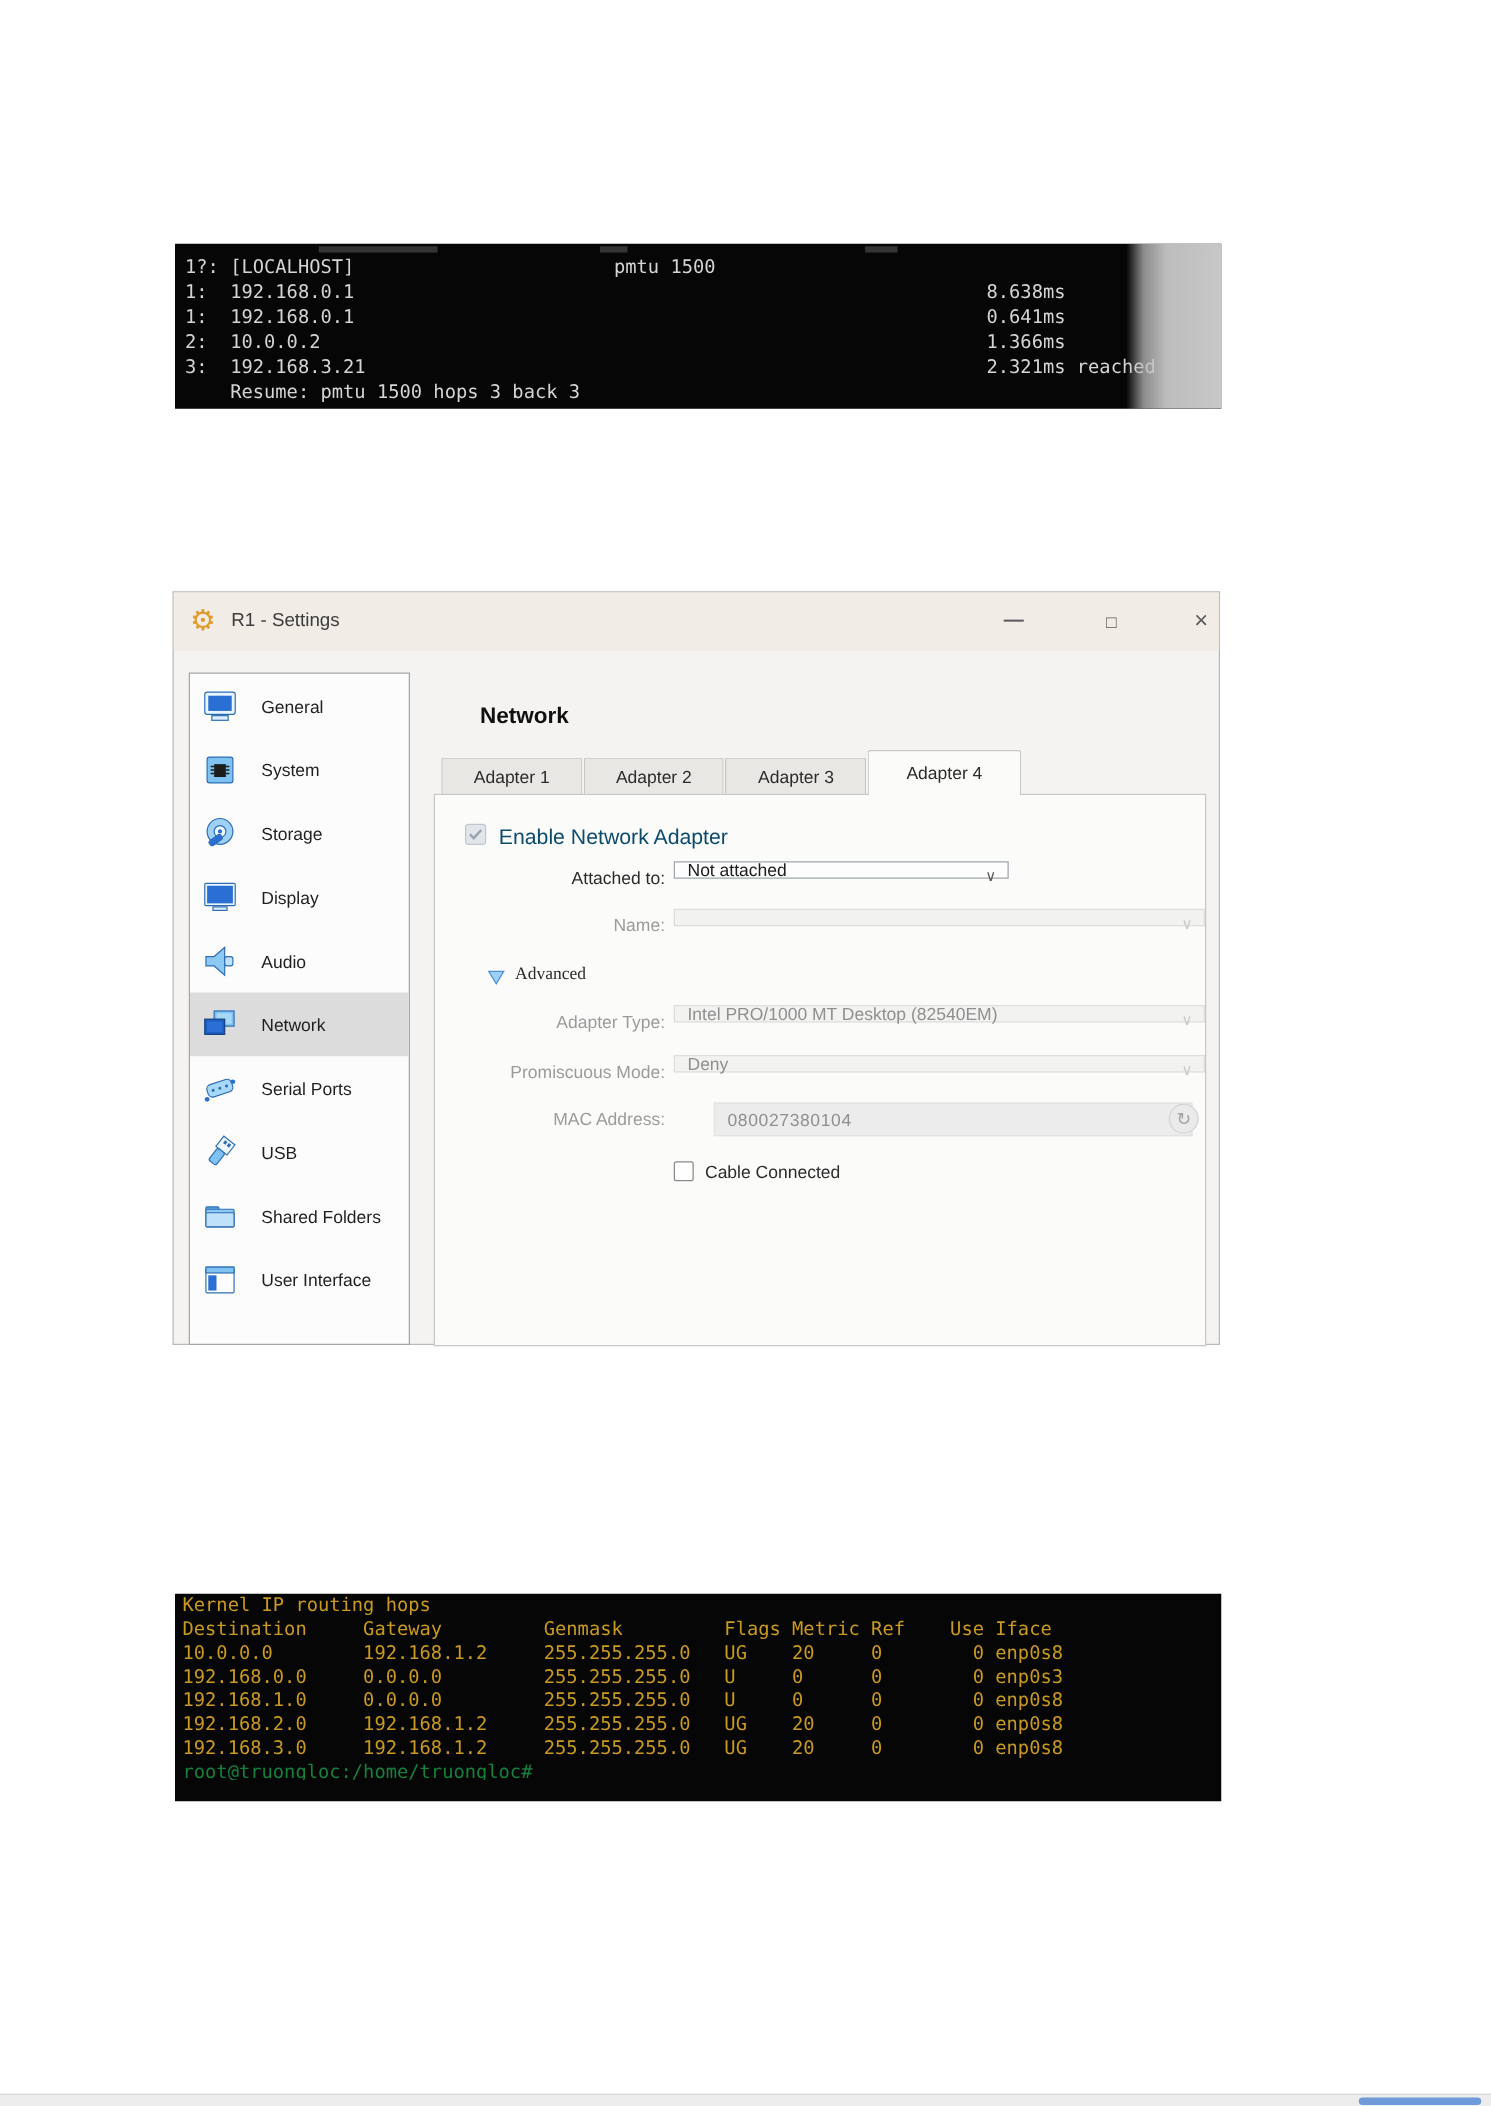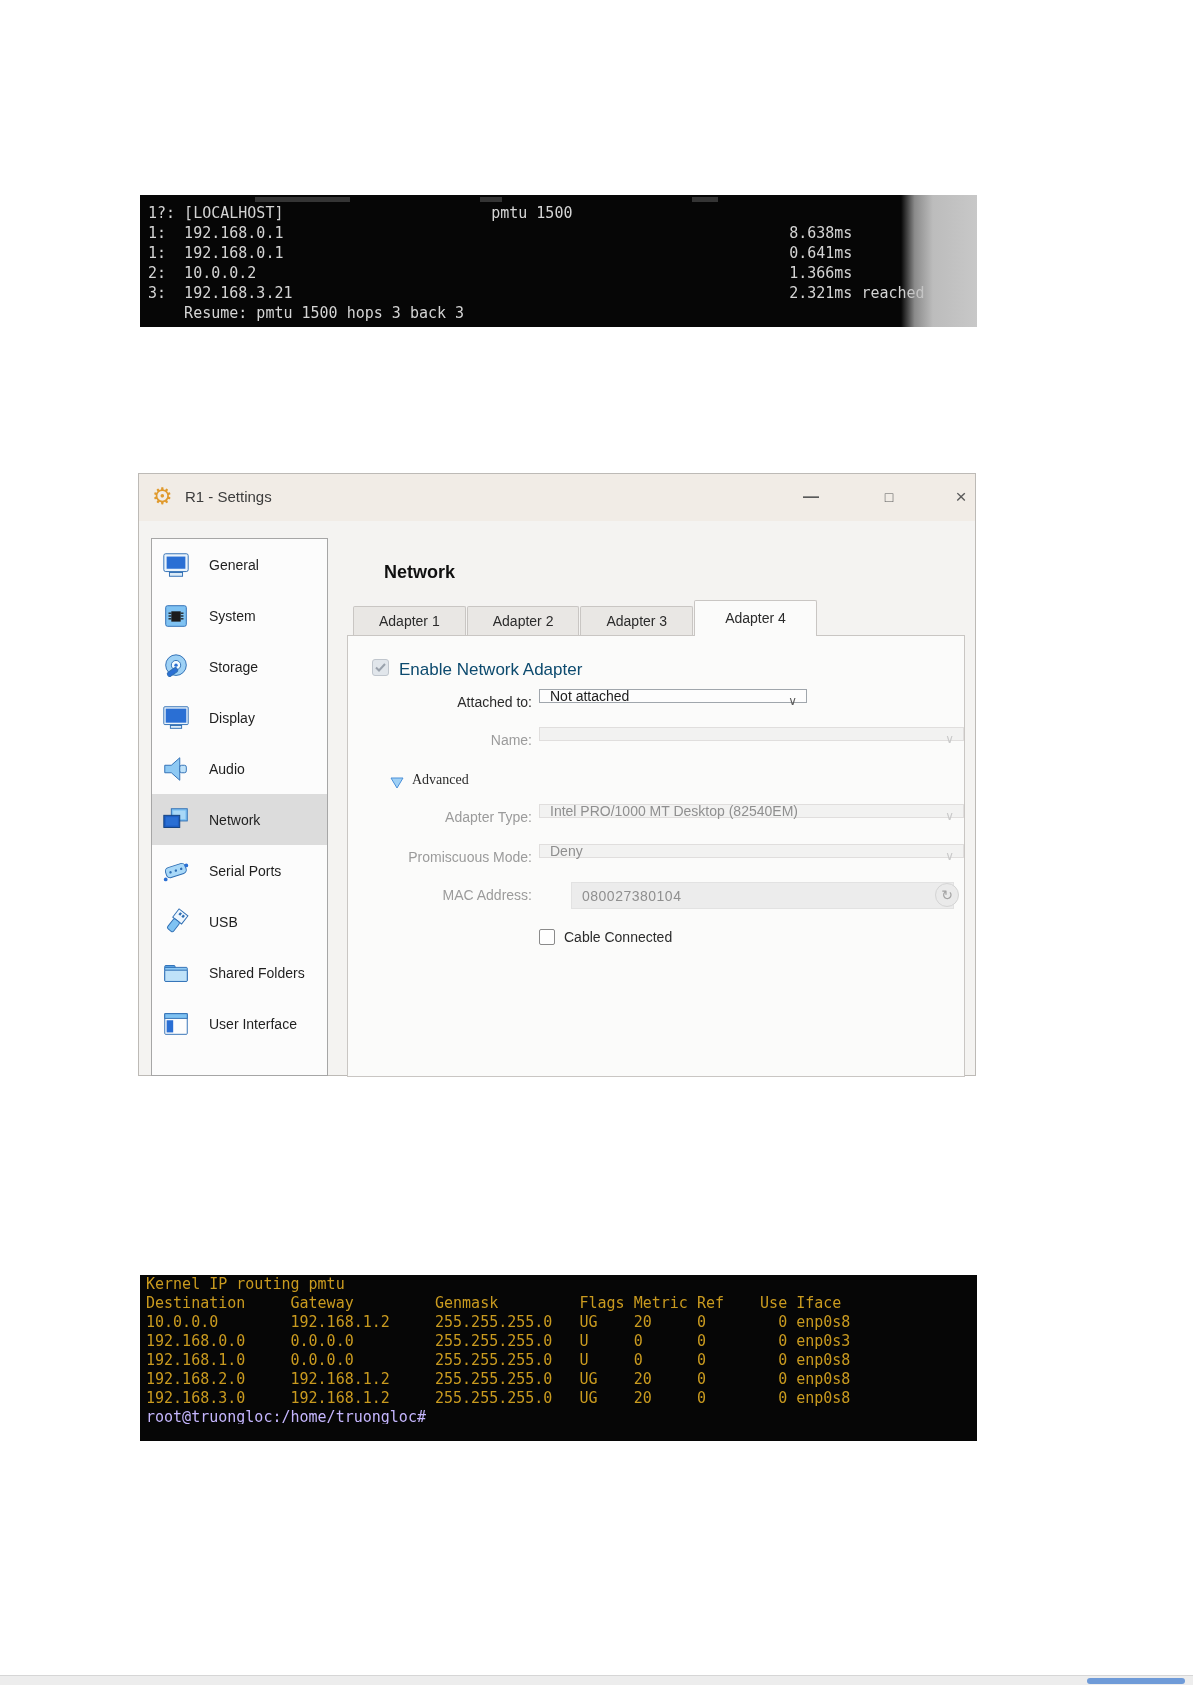--- a/index.html
+++ b/index.html
@@ -23,21 +23,21 @@
     background:linear-gradient(to right,rgba(190,190,190,0) 0%,rgba(190,190,190,0.72) 18%,rgba(198,198,198,0.95) 42%,rgba(206,206,206,0.97) 100%);
   }
   .term-bottom{left:140px;top:1275px;width:837px;height:166px;padding:0 0 0 6px;}
   .term-bottom .tline{
     font-family:"DejaVu Sans Mono",monospace;font-size:15px;line-height:19px;
     color:#c99a1f;white-space:pre;
   }
   .clip-top{height:13px;overflow:hidden;}
   .clip-top .tline{margin-top:-7px;color:#9c7a16;}
   .clip-bottom{height:16px;overflow:hidden;}
-  .clip-bottom .tline{color:#c4b5fd;}
+  .clip-bottom .tline{color:#15803d;}
   
   .vbox{
     position:absolute;left:138px;top:473px;width:838px;height:603px;
     background:#f4f3f1;border:1px solid #bdbab6;box-sizing:border-box;
   }
   .titlebar{position:absolute;left:0;top:0;right:0;height:47px;background:#f1ece6;}
   .gear{position:absolute;left:13px;top:9px;font-size:23px;color:#e09a2d;}
   .wtitle{position:absolute;left:46px;top:14px;font-size:15px;color:#3c3c3c;}
   .winbtn{
     position:absolute;top:10px;width:28px;height:26px;text-align:center;line-height:26px;
@@ -307,21 +307,21 @@
     </div>
     <span class="macbtn" style="top:247px;">↻</span>
 
     <span class="cbx cbx-cable"></span>
     <span class="cable-label">Cable Connected</span>
   </div>
 </div>
 
 <div class="term term-bottom">
   <div id="term-bottom-lines">
-      <div class="tline">Kernel IP routing pmtu</div>
+      <div class="tline">Kernel IP routing hops</div>
       <div class="tline">Destination     Gateway         Genmask         Flags Metric Ref    Use Iface</div>
       <div class="tline">10.0.0.0        192.168.1.2     255.255.255.0   UG    20     0        0 enp0s8</div>
       <div class="tline">192.168.0.0     0.0.0.0         255.255.255.0   U     0      0        0 enp0s3</div>
       <div class="tline">192.168.1.0     0.0.0.0         255.255.255.0   U     0      0        0 enp0s8</div>
       <div class="tline">192.168.2.0     192.168.1.2     255.255.255.0   UG    20     0        0 enp0s8</div>
       <div class="tline">192.168.3.0     192.168.1.2     255.255.255.0   UG    20     0        0 enp0s8</div>
     </div>
   <div class="clip-bottom">
     <div class="tline">root@truongloc:/home/truongloc#</div>
   </div>

